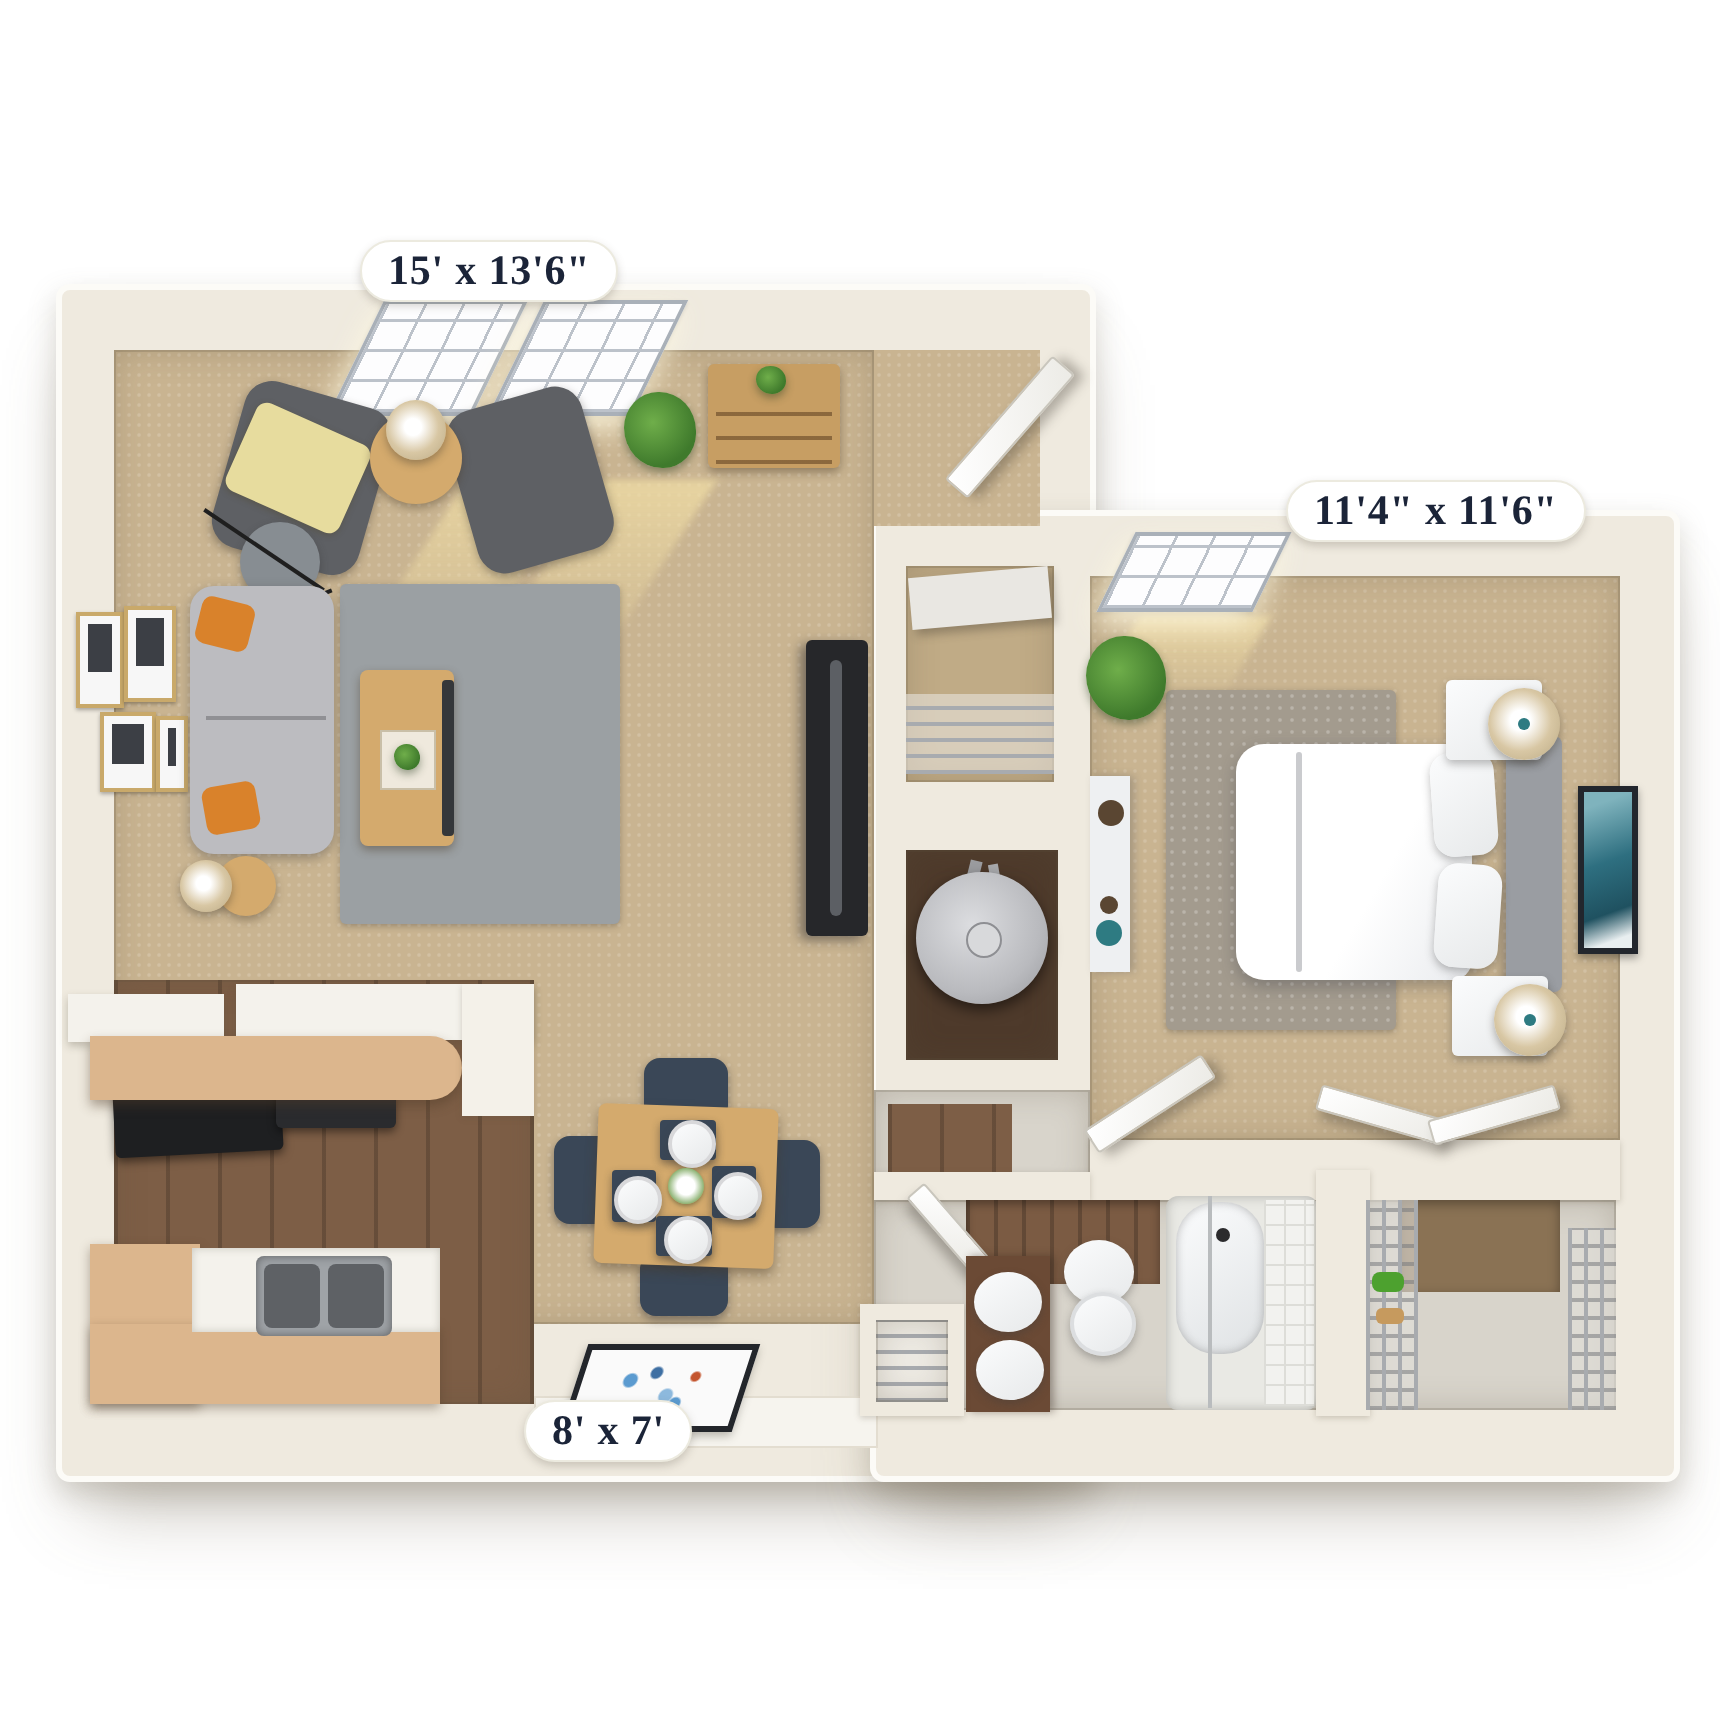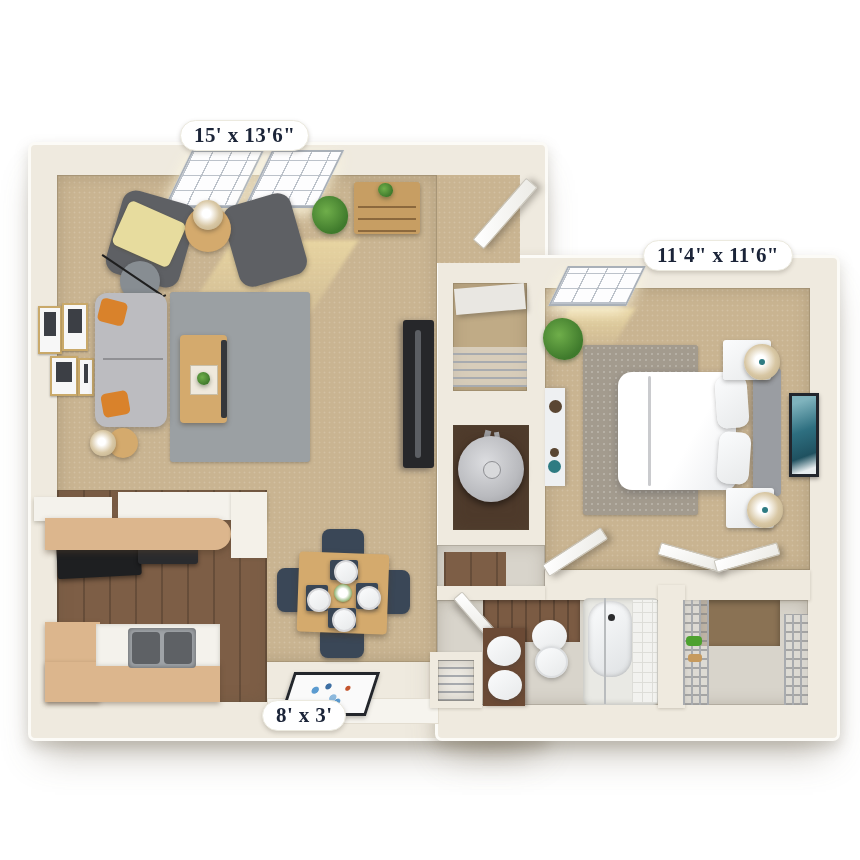--- a/index.html
+++ b/index.html
@@ -217,15 +217,15 @@
 
   <div class="a wallblk" style="left:658px;top:585px;width:27px;height:123px;"></div>
   <div class="a" style="left:700px;top:600px;width:80px;height:46px;background:#8a7254;box-shadow:inset 0 2px 6px rgba(0,0,0,.35);"></div>
   <div class="a wire-v" style="left:683px;top:600px;width:26px;height:105px;"></div>
   <div class="a" style="left:686px;top:636px;width:16px;height:10px;border-radius:4px;background:#4da12f;"></div>
   <div class="a" style="left:688px;top:654px;width:14px;height:8px;border-radius:3px;background:#c69a5e;"></div>
   <div class="a wire-v" style="left:784px;top:614px;width:24px;height:91px;"></div>
 
   <div class="a label-pill" style="left:180px;top:120px;"><span>15' x 13'6"</span></div>
   <div class="a label-pill" style="left:643px;top:240px;"><span>11'4" x 11'6"</span></div>
-  <div class="a label-pill" style="left:262px;top:700px;"><span>8' x 3'</span></div>
+  <div class="a label-pill" style="left:262px;top:700px;"><span>8' x 7'</span></div>
 
 </div>
 
 </body></html>

